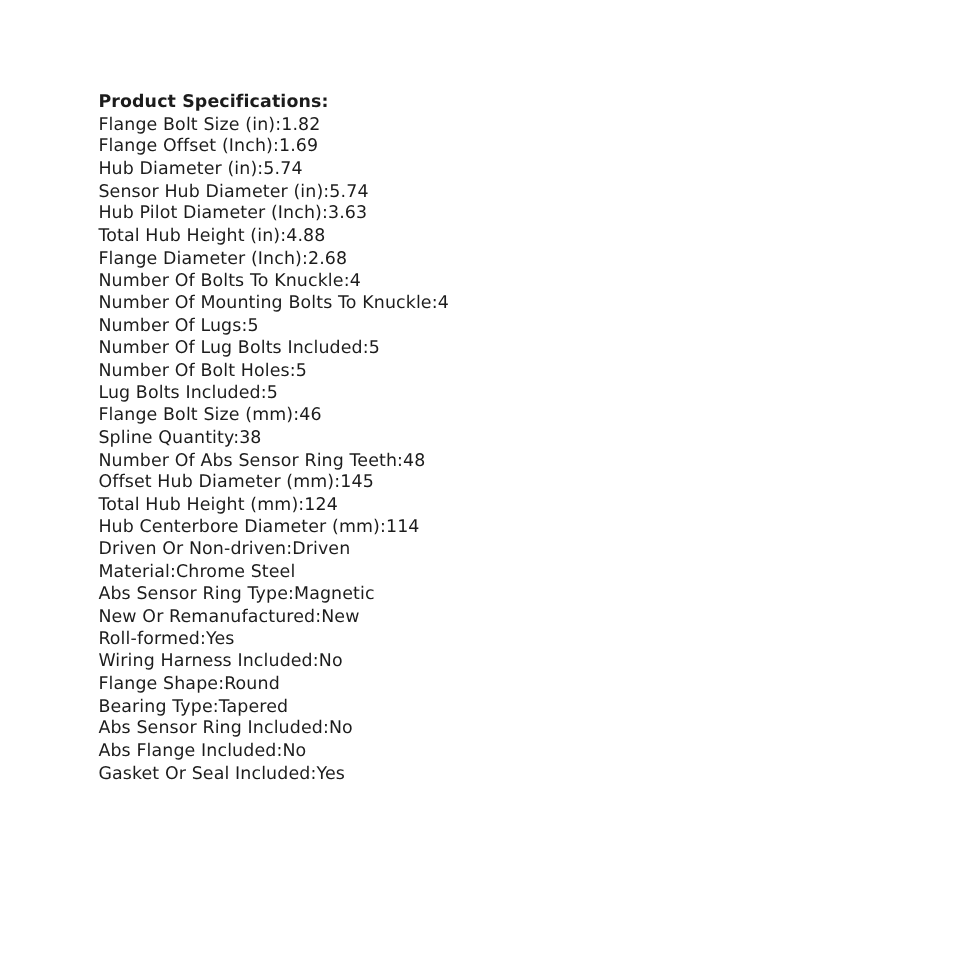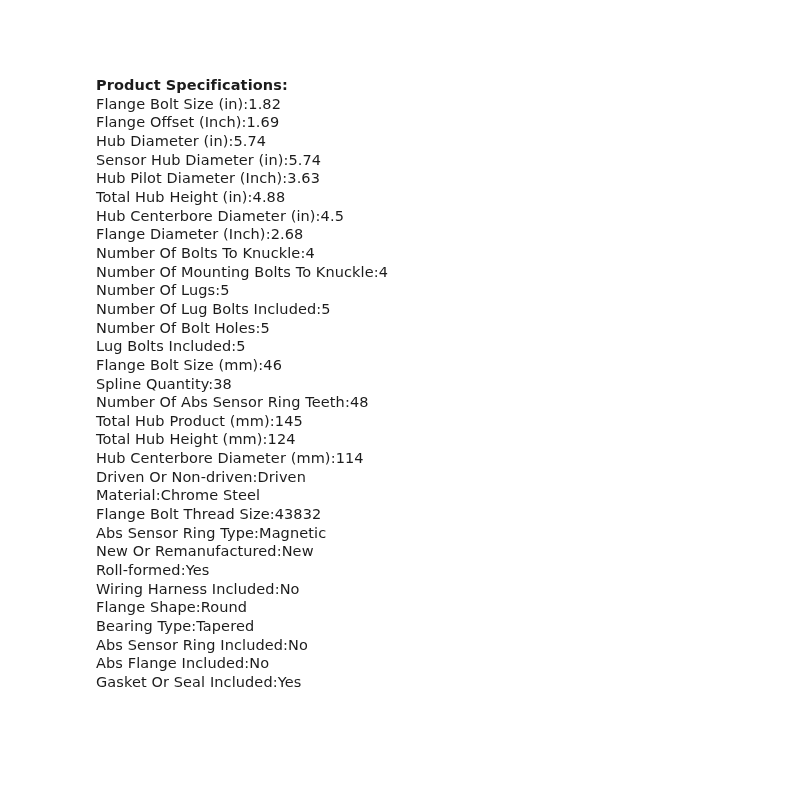--- a/index.html
+++ b/index.html
@@ -10,21 +10,21 @@
   body {
     width: 800px;
     height: 800px;
     position: relative;
     overflow: hidden;
     font-family: "DejaVu Sans", "Liberation Sans", sans-serif;
     color: #1c1c1c;
   }
   .spec-block {
     position: absolute;
-    left: 96px;
+    left: 82px;
     top: 76px;
     width: 640px;
     font-size: 14.5px;
     line-height: 18.66px;
     letter-spacing: 0.1px;
     white-space: nowrap;
   }
   .spec-title {
     font-weight: bold;
   }
@@ -38,37 +38,35 @@
 <div class="spec-block">
   <div class="spec-title">Product Specifications:</div>
   <div>
 
   <div class="spec-row"><span>Flange Bolt Size (in)</span><span>:</span><span>1.82</span></div>
       <div class="spec-row"><span>Flange Offset (Inch)</span><span>:</span><span>1.69</span></div>
       <div class="spec-row"><span>Hub Diameter (in)</span><span>:</span><span>5.74</span></div>
       <div class="spec-row"><span>Sensor Hub Diameter (in)</span><span>:</span><span>5.74</span></div>
       <div class="spec-row"><span>Hub Pilot Diameter (Inch)</span><span>:</span><span>3.63</span></div>
       <div class="spec-row"><span>Total Hub Height (in)</span><span>:</span><span>4.88</span></div>
-      <div class="spec-row"><span>Hub Centerbore Diameter (in)</span><span>:</span><span>4.5</span></div>
       <div class="spec-row"><span>Flange Diameter (Inch)</span><span>:</span><span>2.68</span></div>
       <div class="spec-row"><span>Number Of Bolts To Knuckle</span><span>:</span><span>4</span></div>
       <div class="spec-row"><span>Number Of Mounting Bolts To Knuckle</span><span>:</span><span>4</span></div>
       <div class="spec-row"><span>Number Of Lugs</span><span>:</span><span>5</span></div>
       <div class="spec-row"><span>Number Of Lug Bolts Included</span><span>:</span><span>5</span></div>
       <div class="spec-row"><span>Number Of Bolt Holes</span><span>:</span><span>5</span></div>
       <div class="spec-row"><span>Lug Bolts Included</span><span>:</span><span>5</span></div>
       <div class="spec-row"><span>Flange Bolt Size (mm)</span><span>:</span><span>46</span></div>
       <div class="spec-row"><span>Spline Quantity</span><span>:</span><span>38</span></div>
       <div class="spec-row"><span>Number Of Abs Sensor Ring Teeth</span><span>:</span><span>48</span></div>
-      <div class="spec-row"><span>Total Hub Product (mm)</span><span>:</span><span>145</span></div>
+      <div class="spec-row"><span>Offset Hub Diameter (mm)</span><span>:</span><span>145</span></div>
       <div class="spec-row"><span>Total Hub Height (mm)</span><span>:</span><span>124</span></div>
       <div class="spec-row"><span>Hub Centerbore Diameter (mm)</span><span>:</span><span>114</span></div>
       <div class="spec-row"><span>Driven Or Non-driven</span><span>:</span><span>Driven</span></div>
       <div class="spec-row"><span>Material</span><span>:</span><span>Chrome Steel</span></div>
-      <div class="spec-row"><span>Flange Bolt Thread Size</span><span>:</span><span>43832</span></div>
       <div class="spec-row"><span>Abs Sensor Ring Type</span><span>:</span><span>Magnetic</span></div>
       <div class="spec-row"><span>New Or Remanufactured</span><span>:</span><span>New</span></div>
       <div class="spec-row"><span>Roll-formed</span><span>:</span><span>Yes</span></div>
       <div class="spec-row"><span>Wiring Harness Included</span><span>:</span><span>No</span></div>
       <div class="spec-row"><span>Flange Shape</span><span>:</span><span>Round</span></div>
       <div class="spec-row"><span>Bearing Type</span><span>:</span><span>Tapered</span></div>
       <div class="spec-row"><span>Abs Sensor Ring Included</span><span>:</span><span>No</span></div>
       <div class="spec-row"><span>Abs Flange Included</span><span>:</span><span>No</span></div>
       <div class="spec-row"><span>Gasket Or Seal Included</span><span>:</span><span>Yes</span></div>
     </div>

